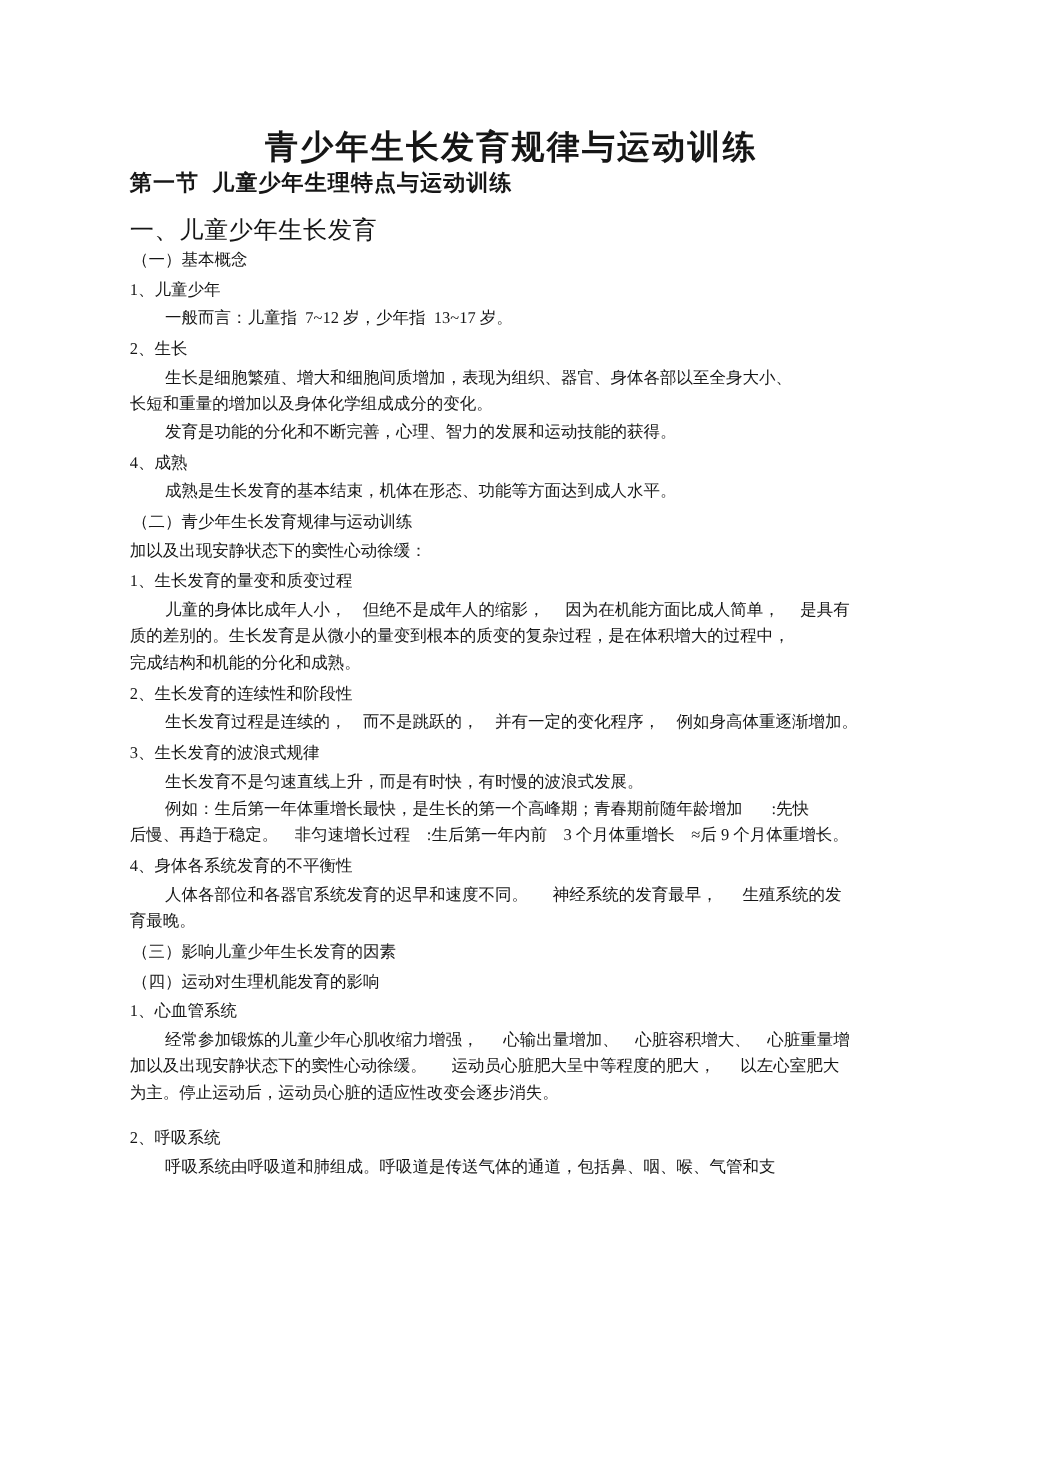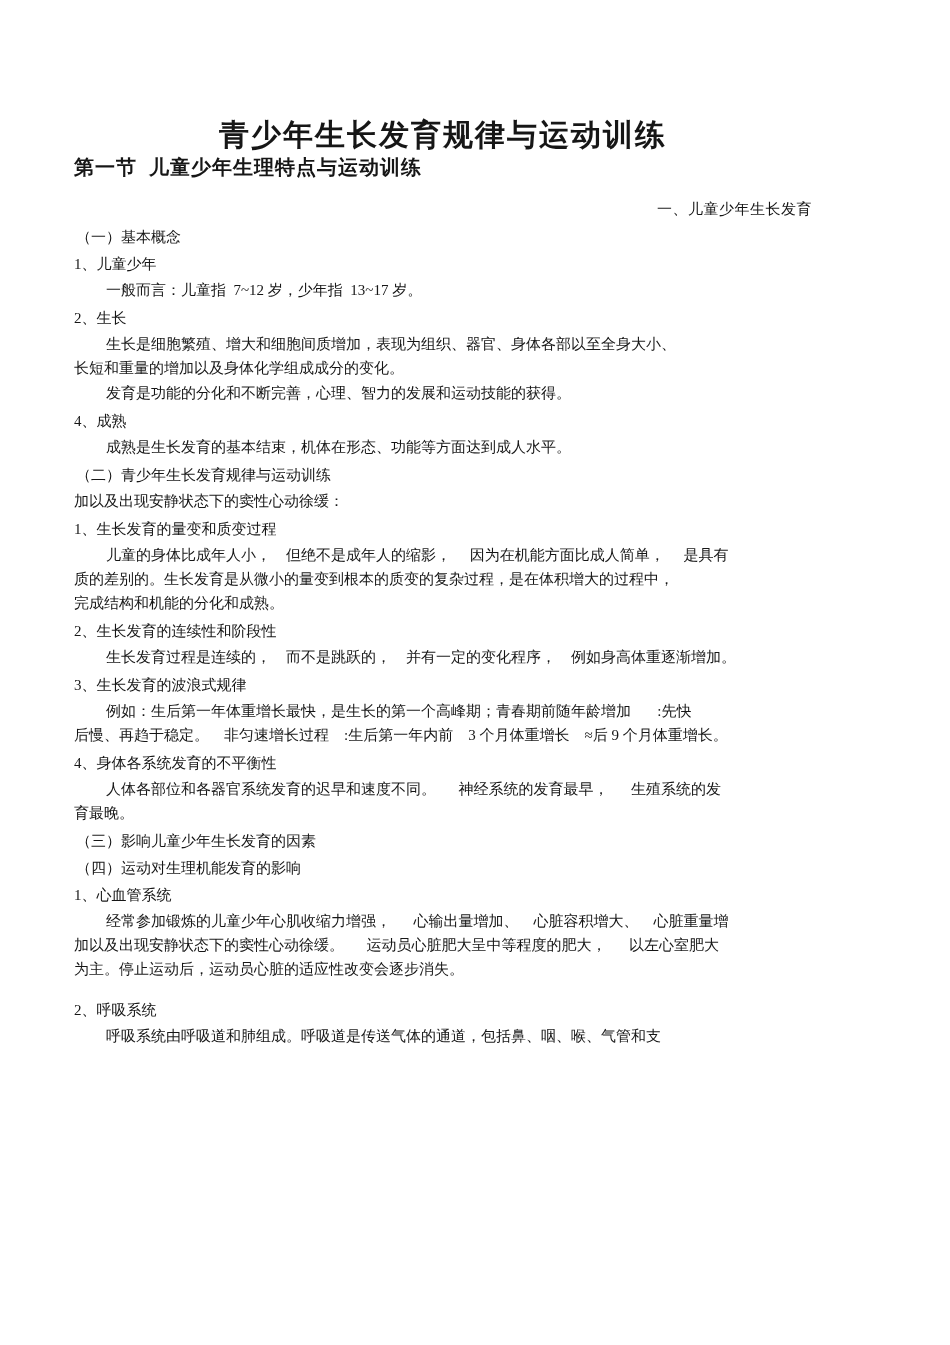--- a/index.html
+++ b/index.html
@@ -7,21 +7,21 @@
   body {
     width: 950px;
     height: 1345px;
     font-family: "Liberation Serif", serif;
     color: #161616;
   }
   .page {
     width: 950px;
     height: 1088px;
     background: #ffffff;
-    padding: 116px 138px 30px 74px;
+    padding: 116px 138px 30px 118px;
     overflow: hidden;
   }
   .doc-title {
     font-family: "Liberation Sans", sans-serif;
     font-size: 30px;
     line-height: 38px;
     font-weight: 700;
     text-align: center;
     letter-spacing: 2px;
     white-space: pre-wrap;
@@ -29,25 +29,24 @@
   .section-heading {
     font-size: 20px;
     line-height: 26px;
     font-weight: 700;
     letter-spacing: 1px;
     white-space: pre-wrap;
   }
   .doc-body { margin-top: 18px; }
   .block { white-space: pre-wrap; }
   .block.h2 {
-    font-size: 15px;
+    font-size: 22px;
     line-height: 22px;
     margin-bottom: 7px;
     letter-spacing: 0.5px;
-    text-align: right;
   }
   .block.label1 {
     font-size: 15px;
     line-height: 21px;
     margin: 6px 0 3px 2px;
   }
   .block.label2 {
     font-size: 15px;
     line-height: 21px;
     margin: 6px 0 3px 0;
@@ -80,20 +79,21 @@
       <div class="block para indent">成熟是生长发育的基本结束，机体在形态、功能等方面达到成人水平。</div>
       <div class="block label1">（二）青少年生长发育规律与运动训练</div>
       <div class="block para">加以及出现安静状态下的窦性心动徐缓：</div>
       <div class="block label2">1、生长发育的量变和质变过程</div>
       <div class="block para indent">儿童的身体比成年人小，    但绝不是成年人的缩影，     因为在机能方面比成人简单，     是具有
 质的差别的。生长发育是从微小的量变到根本的质变的复杂过程，是在体积增大的过程中，
 完成结构和机能的分化和成熟。</div>
       <div class="block label2">2、生长发育的连续性和阶段性</div>
       <div class="block para indent">生长发育过程是连续的，    而不是跳跃的，    并有一定的变化程序，    例如身高体重逐渐增加。</div>
       <div class="block label2">3、生长发育的波浪式规律</div>
+      <div class="block para indent">生长发育不是匀速直线上升，而是有时快，有时慢的波浪式发展。</div>
       <div class="block para indent">例如：生后第一年体重增长最快，是生长的第一个高峰期；青春期前随年龄增加       :先快
 后慢、再趋于稳定。    非匀速增长过程    :生后第一年内前    3 个月体重增长    ≈后 9 个月体重增长。</div>
       <div class="block label2">4、身体各系统发育的不平衡性</div>
       <div class="block para indent">人体各部位和各器官系统发育的迟早和速度不同。      神经系统的发育最早，      生殖系统的发
 育最晚。</div>
       <div class="block label1">（三）影响儿童少年生长发育的因素</div>
       <div class="block label1">（四）运动对生理机能发育的影响</div>
       <div class="block label2">1、心血管系统</div>
       <div class="block para indent">经常参加锻炼的儿童少年心肌收缩力增强，      心输出量增加、    心脏容积增大、    心脏重量增
 加以及出现安静状态下的窦性心动徐缓。      运动员心脏肥大呈中等程度的肥大，      以左心室肥大

